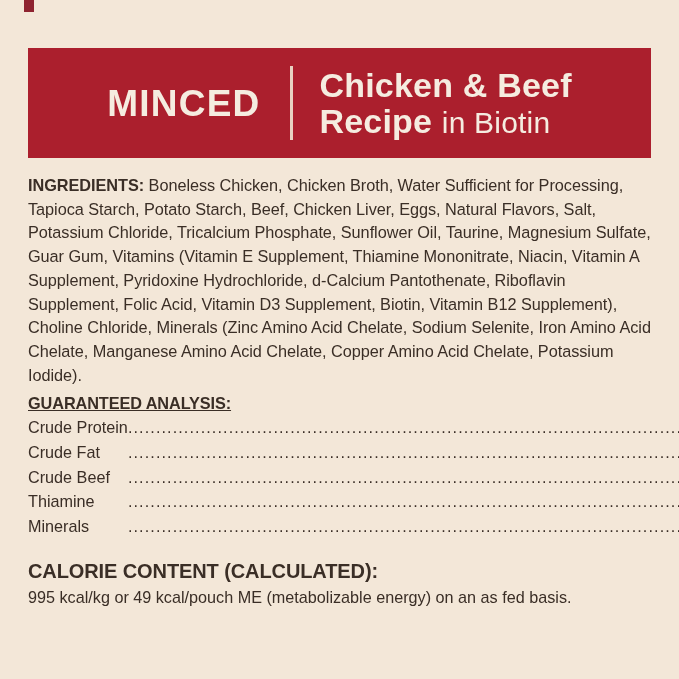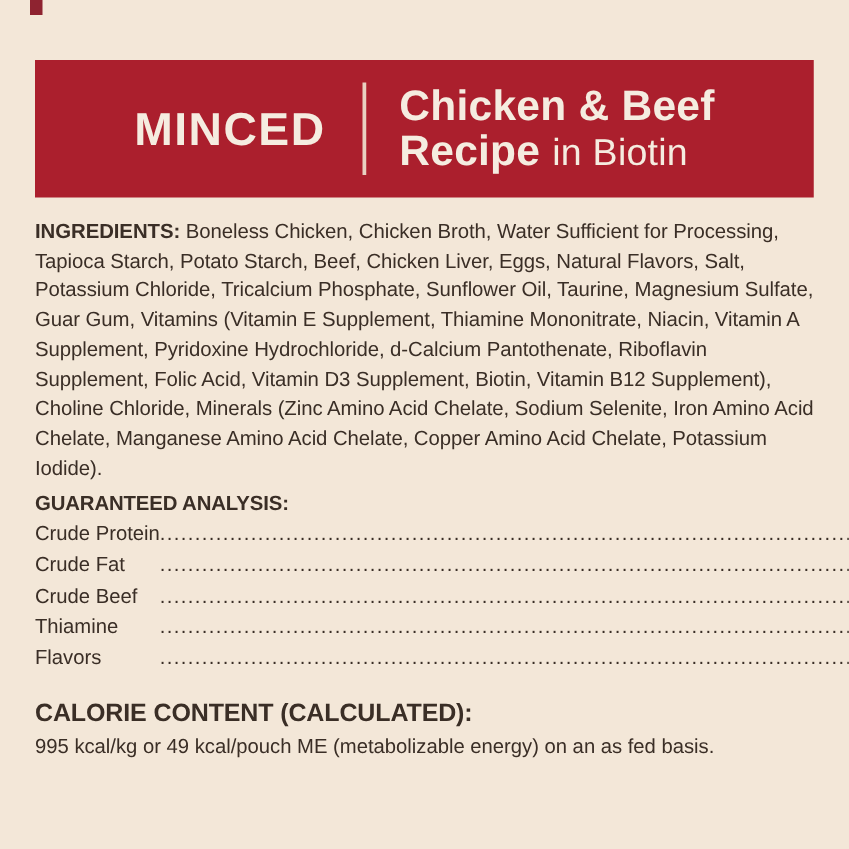--- a/index.html
+++ b/index.html
@@ -95,20 +95,21 @@
   .ingredients b {
     font-weight: bold;
     margin-top: 16px;
   }
   .ga-head {
     margin-top: 7px;
     color: #3a2e26;
     font-size: 16.3px;
     font-weight: bold;
     letter-spacing: -0.1px;
+    text-decoration: underline;
   }
   .ga-table {
     margin-top: 2px;
     width: 100%;
     border-collapse: collapse;
     color: #3a2e26;
     font-size: 16.2px;
   }
   .ga-table td {
     padding: 0;
@@ -193,21 +194,21 @@
 
         </tr>
         <tr>
           <td class="ga-name">Thiamine</td>
           <td class="ga-dots">
               <span>........................................................................................................</span>
             </td>
 
         </tr>
         <tr>
-          <td class="ga-name">Flavors</td>
+          <td class="ga-name">Minerals</td>
           <td class="ga-dots">
               <span>........................................................................................................</span>
             </td>
 
         </tr>
       </tbody>
     </table>
 
     <div class="calorie-head">CALORIE CONTENT (CALCULATED):</div>
     <div class="calorie-body">995 kcal/kg or 49 kcal/pouch ME (metabolizable energy) on an as fed basis.</div>

